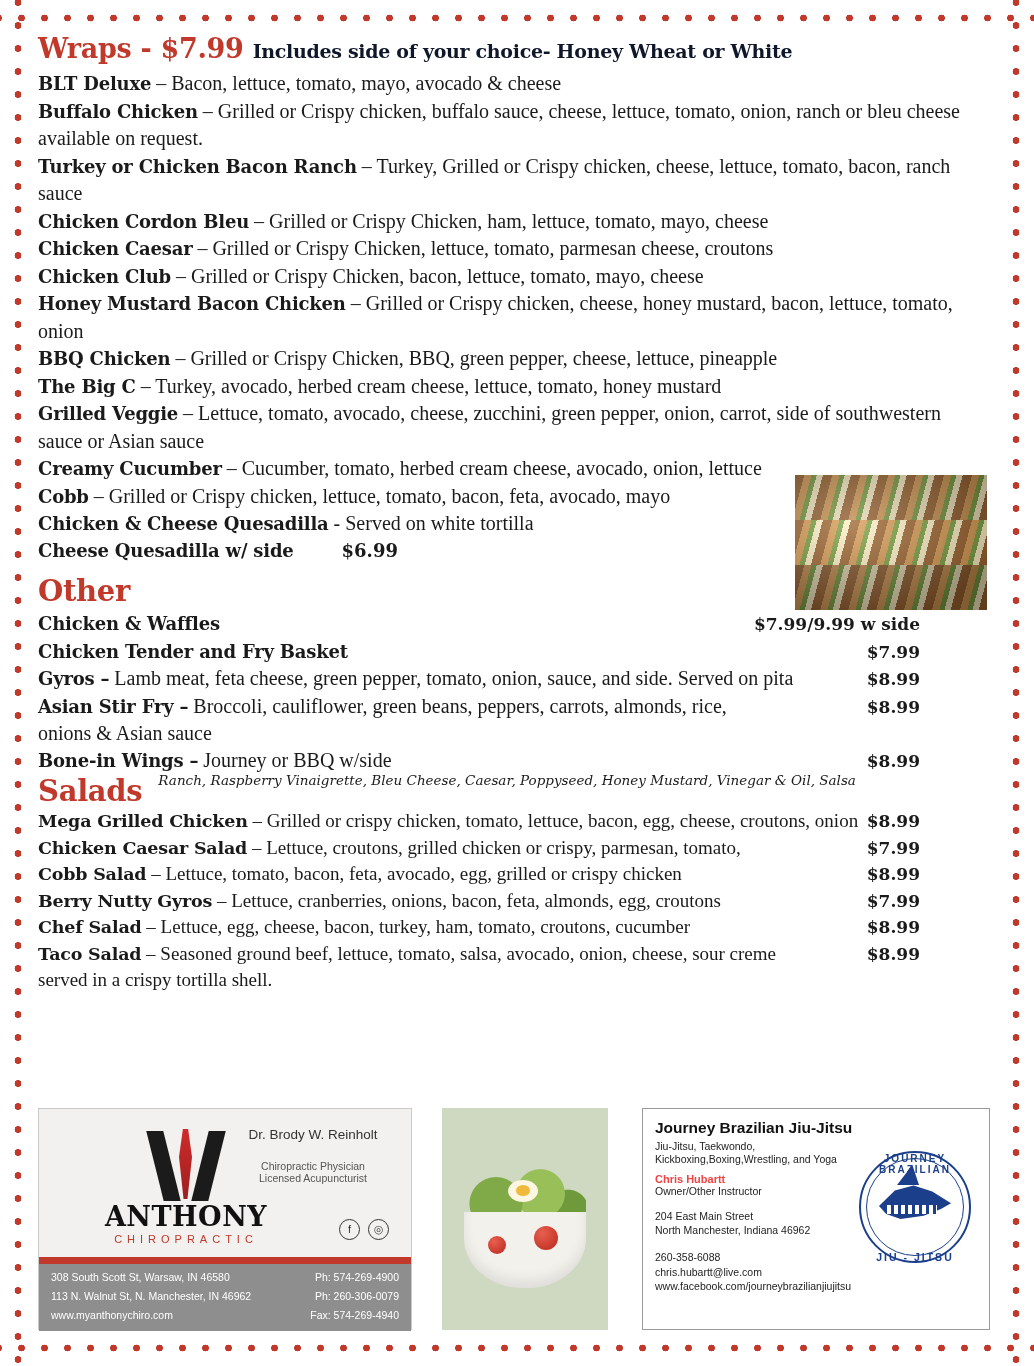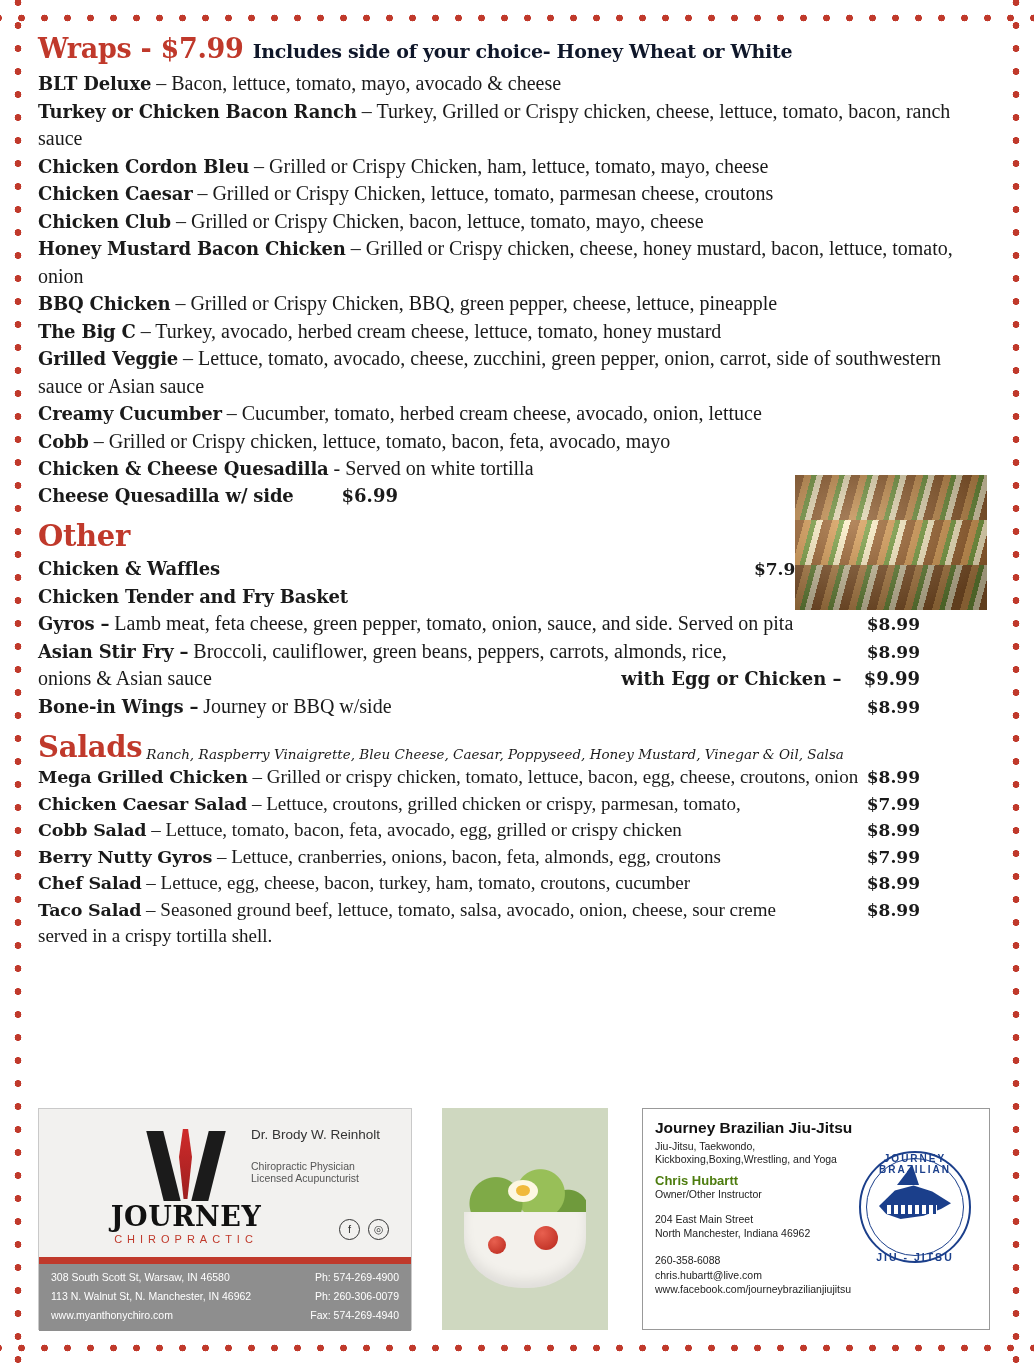--- a/index.html
+++ b/index.html
@@ -74,23 +74,22 @@
   }
 
   .other-head, .salads-head {
     font-size: 29px;
     line-height: 34px;
     margin-top: 10px;
     margin-bottom: 2px;
   }
   .salads-head-row {
     display: flex;
-    align-items: flex-end;
-    gap: 4px;
-    margin-top: 10px;
+    align-items: flex-start;
+    gap: 16px;
   }
   .salads-head-row .salads-head {
     margin: 0;
   }
   .dressings {
     font-family: "DejaVu Serif", serif;
     font-style: italic;
     font-weight: normal;
     font-size: 13.5px;
     color: #1a1a1a;
@@ -233,21 +232,21 @@
   }
   .chiro-sub {
     font-family: "Liberation Sans", sans-serif;
     font-size: 11px;
     letter-spacing: 5px;
     text-align: center;
     color: #c0392b;
     margin-top: 2px;
   }
   .chiro-doc {
-    position: absolute; right: 0; top: 18px; width: 160px; text-align: left;
+    position: absolute; right: 18px; top: 18px; width: 160px; text-align: center;
     font-family: "Liberation Sans", sans-serif;
   }
   .chiro-doc .dr { font-size: 13.5px; color: #333; }
   .chiro-doc .t1, .chiro-doc .t2 { font-size: 10.5px; color: #555; }
   .chiro-doc .t1 { margin-top: 18px; }
   .social {
     position: absolute; right: 22px; top: 110px;
     display: flex; gap: 8px;
   }
   .social span {
@@ -308,21 +307,21 @@
   .card-jj {
     left: 604px; top: 0; width: 348px; height: 222px;
     border: 1px solid #999;
     font-family: "Liberation Sans", sans-serif;
     padding: 10px 12px;
   }
   .jj-title {
     font-size: 15.5px; font-weight: bold; color: #111; margin-bottom: 3px;
   }
   .jj-l { font-size: 10.5px; color: #222; line-height: 13px; }
-  .jj-name { font-size: 13px; font-weight: bold; color: #4d7c0f; margin-top: 7px; }
+  .jj-name { font-size: 11px; font-weight: bold; color: #ef4444; margin-top: 7px; }
   .jj-role { font-size: 10.5px; color: #222; }
   .jj-addr { font-size: 10.5px; color: #222; line-height: 14px; margin-top: 12px; }
   .jj-contact { font-size: 10.5px; color: #222; line-height: 14.5px; margin-top: 13px; }
 
   .jj-logo {
     position: absolute; right: 10px; top: 34px; width: 128px; height: 128px;
   }
   .jj-logo .ring {
     position: absolute; inset: 8px; border: 2px solid #1b3f8b; border-radius: 50%;
   }
@@ -360,20 +359,21 @@
 
 <div class="page">
 
   <div class="section-head wraps-head">
     <span>Wraps - </span><span class="price">$7.99</span>
     <span class="sub">Includes side of your choice- Honey Wheat or White</span>
   </div>
 
   <div class="wrap-list">
     <p class="item"><span class="nm">BLT Deluxe</span><span class="desc"> – Bacon, lettuce, tomato, mayo, avocado &amp; cheese</span></p>
+    <p class="item"><span class="nm">Buffalo Chicken</span><span class="desc"> – Grilled or Crispy chicken, buffalo sauce, cheese, lettuce, tomato, onion, ranch or bleu cheese available on request.</span></p>
     <p class="item"><span class="nm">Turkey or Chicken Bacon Ranch</span><span class="desc"> – Turkey, Grilled or Crispy  chicken, cheese, lettuce, tomato, bacon, ranch sauce</span></p>
     <p class="item"><span class="nm">Chicken Cordon Bleu</span><span class="desc"> – Grilled or Crispy Chicken, ham, lettuce, tomato, mayo, cheese</span></p>
     <p class="item"><span class="nm">Chicken Caesar</span><span class="desc"> – Grilled or Crispy Chicken, lettuce, tomato, parmesan cheese, croutons</span></p>
     <p class="item"><span class="nm">Chicken Club</span><span class="desc"> – Grilled or Crispy Chicken, bacon, lettuce, tomato, mayo, cheese</span></p>
     <p class="item"><span class="nm">Honey Mustard Bacon Chicken</span><span class="desc"> – Grilled or Crispy chicken, cheese, honey mustard, bacon, lettuce, tomato, onion</span></p>
     <p class="item"><span class="nm">BBQ Chicken</span><span class="desc"> – Grilled or Crispy Chicken, BBQ, green pepper, cheese, lettuce, pineapple</span></p>
     <p class="item"><span class="nm">The Big C</span><span class="desc"> – Turkey, avocado, herbed cream cheese, lettuce, tomato, honey mustard</span></p>
     <p class="item"><span class="nm">Grilled Veggie</span><span class="desc"> – Lettuce, tomato, avocado, cheese, zucchini, green pepper, onion, carrot, side of southwestern sauce or Asian sauce</span></p>
     <p class="item narrow"><span class="nm">Creamy Cucumber</span><span class="desc"> – Cucumber, tomato, herbed cream cheese, avocado, onion, lettuce</span></p>
     <p class="item narrow"><span class="nm">Cobb</span><span class="desc"> – Grilled or Crispy chicken, lettuce, tomato, bacon, feta, avocado, mayo</span></p>
@@ -395,21 +395,20 @@
     <div class="item priced">
       <span class="txt"><span class="nm">Gyros –</span><span class="desc"> Lamb meat, feta cheese, green pepper, tomato, onion, sauce, and side. Served on pita</span></span>
       <span class="amt">$8.99</span>
     </div>
     <div class="item priced">
       <span class="txt"><span class="nm">Asian Stir Fry –</span><span class="desc"> Broccoli, cauliflower, green beans, peppers, carrots, almonds, rice,</span></span>
       <span class="amt">$8.99</span>
     </div>
     <div class="item subline">
       <span class="left desc">onions &amp; Asian sauce</span>
-      <span class="right"><span>with Egg or Chicken –</span><span class="amt">$9.99</span></span>
     </div>
     <div class="item priced">
       <span class="txt"><span class="nm">Bone-in Wings –</span><span class="desc"> Journey or BBQ w/side</span></span>
       <span class="amt">$8.99</span>
     </div>
   </div>
 
   <div class="salads-head-row">
     <div class="section-head salads-head">Salads</div>
     <div class="dressings">Ranch, Raspberry Vinaigrette, Bleu Cheese, Caesar, Poppyseed, Honey Mustard, Vinegar &amp; Oil, Salsa</div>
@@ -455,21 +454,21 @@
 <div class="footer">
 
   <div class="card card-chiro">
     <div class="chiro-top">
       <div class="chiro-logo">
         <div class="chiro-mark">
           <div class="left-leg"></div>
             <div class="right-leg"></div>
             <div class="spine"></div>
         </div>
-        <div class="chiro-name">JOURNEY</div>
+        <div class="chiro-name">ANTHONY</div>
         <div class="chiro-sub">CHIROPRACTIC</div>
       </div>
       <div class="chiro-doc">
         <div class="dr">Dr. Brody W. Reinholt</div>
         <div class="t1">Chiropractic Physician</div>
         <div class="t2">Licensed Acupuncturist</div>
       </div>
       <div class="social">
         <span>f</span>
         <span>◎</span>

